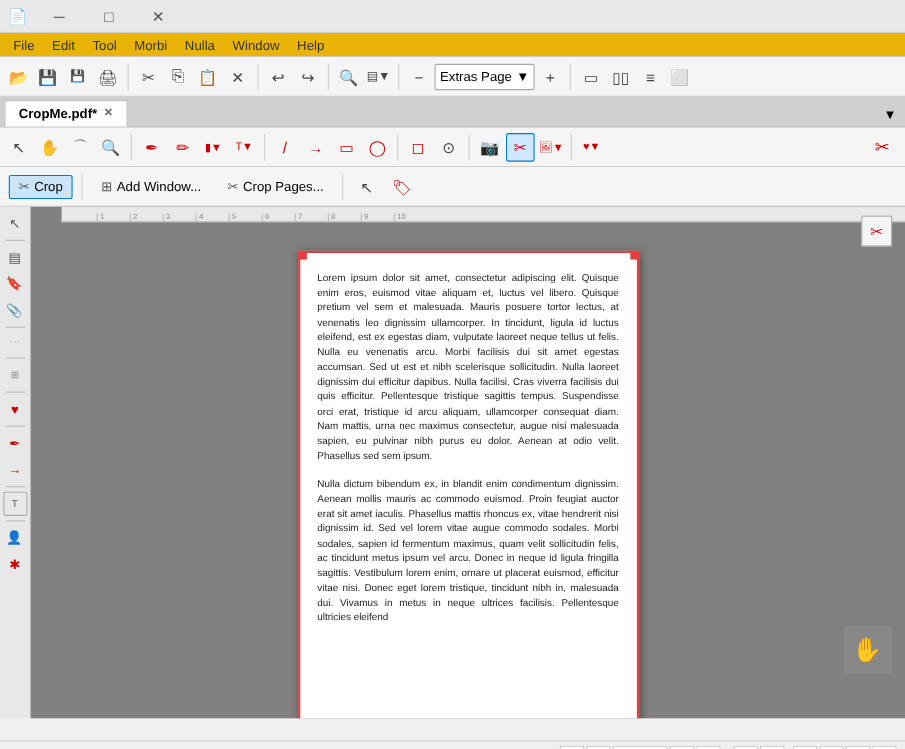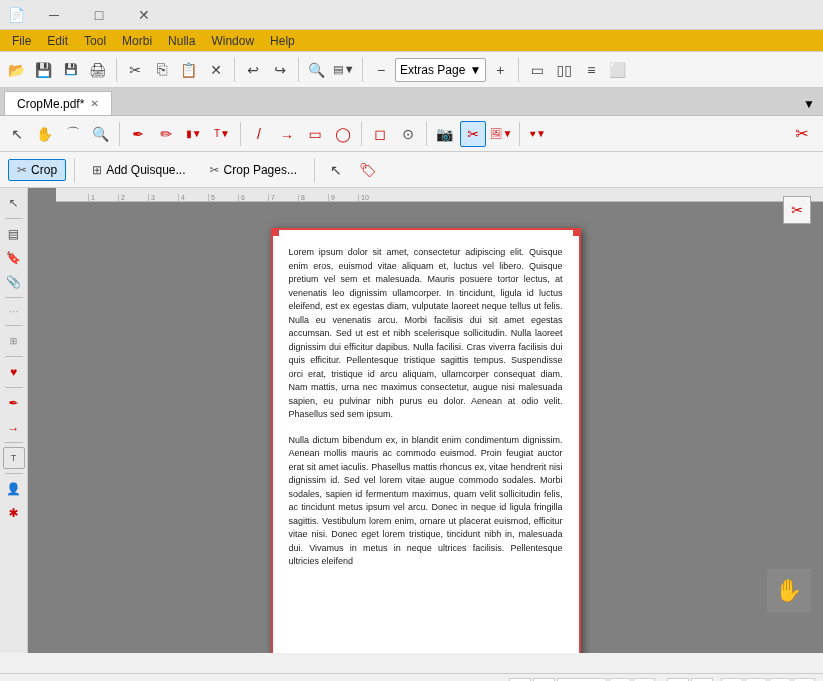--- a/index.html
+++ b/index.html
@@ -84,22 +84,23 @@
       padding: 0 4px;
       border-bottom: 1px solid #bbb;
     }
     .tab {
       background: #e8e8e8;
       border: 1px solid #bbb;
       border-bottom: none;
       padding: 4px 12px;
       font-size: 12px;
       cursor: pointer;
-      display: flex; align-items: center; gap: 6px;
+      display: flex; gap: 6px;
       height: 24px;
+      font-weight: bold;
     }
     .tab.active { background: white; }
     .tab-close { font-size: 10px; color: #666; cursor: pointer; }
     .tab-dropdown { margin-left: auto; padding: 4px; cursor: pointer; font-size: 12px; }
 
     
     #main-area {
       display: flex;
       height: calc(681px - 30px - 22px - 36px - 28px - 36px - 28px);
     }
@@ -387,21 +388,21 @@
 </div>
 
 <div id="crop-toolbar">
   <button class="crop-tool-btn active">
     <span style="color:#555;">✂</span>
     <span>Crop</span>
   </button>
   <div class="crop-separator"></div>
   <button class="crop-tool-btn">
     <span style="color:#555;">⊞</span>
-    <span>Add Quisque...</span>
+    <span>Add Window...</span>
   </button>
   <button class="crop-tool-btn">
     <span style="color:#555;">✂</span>
     <span>Crop Pages...</span>
   </button>
   <div class="crop-separator"></div>
   <button class="tb-btn">↖</button>
   <button class="tb-btn" style="color:#c00;">🏷</button>
 </div>
 

